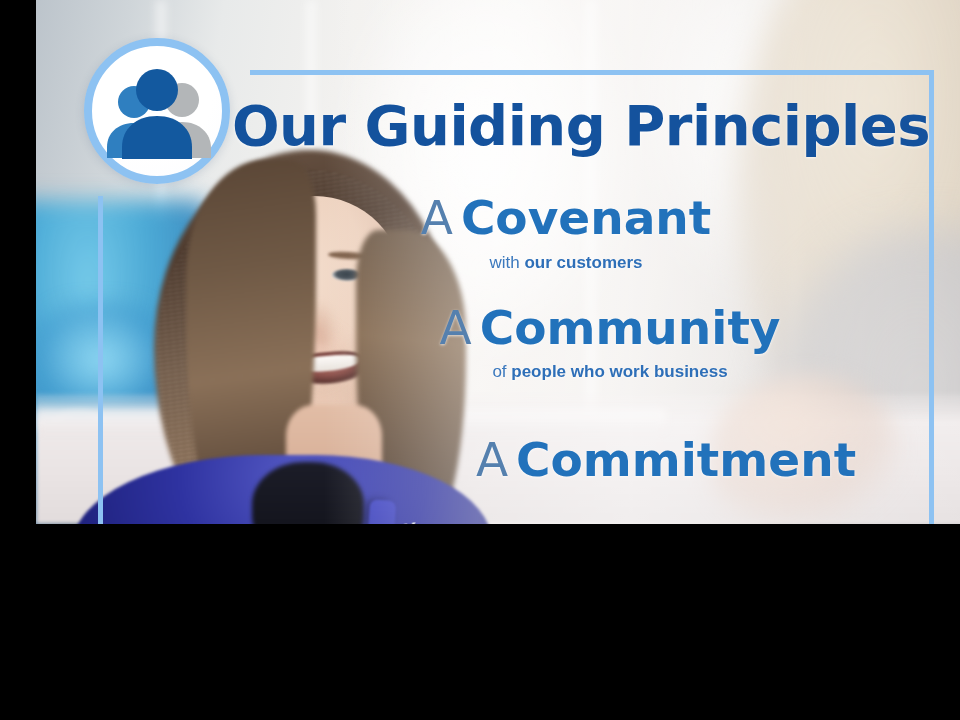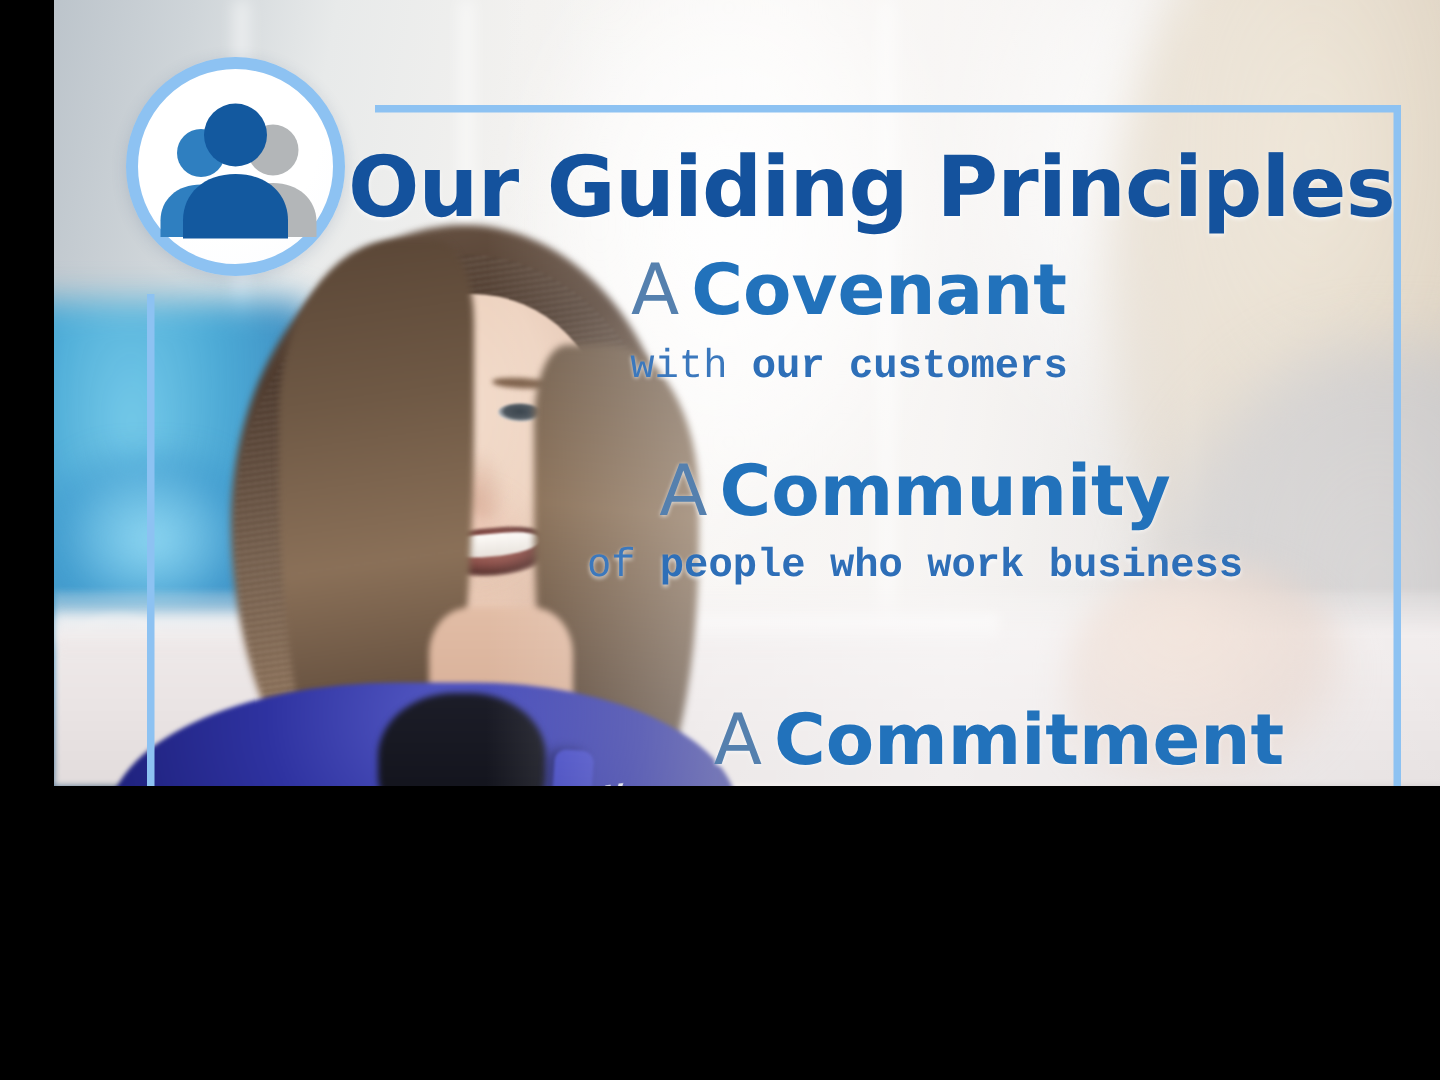--- a/index.html
+++ b/index.html
@@ -323,37 +323,37 @@
     font-size: 47px;
     line-height: 1.02;
     color: #2272bb;
     text-shadow: 0 1px 3px rgba(255,255,255,.7);
     white-space: nowrap;
   }
   .big .art { font-weight: 400; color: #5580ae; margin-right: 8px; }
   .big .word { font-weight: 700; color: #2272bb; }
 
   .sub {
-    font-family: Liberation Mono, monospace;
-    font-size: 27px;
+    font-family: Liberation Sans, sans-serif;
+    font-size: 17px;
     line-height: 1.30;
     color: #3b78bd;
     font-weight: 400;
     text-shadow: 0 1px 3px rgba(255,255,255,.75);
   }
   .sub b { font-weight: 700; color: #2e6fb8; }
 
   
-  #block-covenant   { left: 300px; top: 170px; width: 460px; }
+  #block-covenant   { left: 300px; top: 194px; width: 460px; }
   #block-covenant .sub { margin-top: 10px; }
 
   #block-community  { left: 324px; top: 304px; width: 500px; }
   #block-community .sub { margin-top: 9px; }
 
-  #block-commitment { left: 380px; top: 470px; width: 500px; }
+  #block-commitment { left: 380px; top: 436px; width: 500px; }
   #block-commitment .sub { margin-top: 11px; }
 </style>
 </head>
 <body>
 
 <div id="stage">
 
   <div class="photo">
     <div class="bg-room"></div>
     <div class="bg-window-a"></div>

